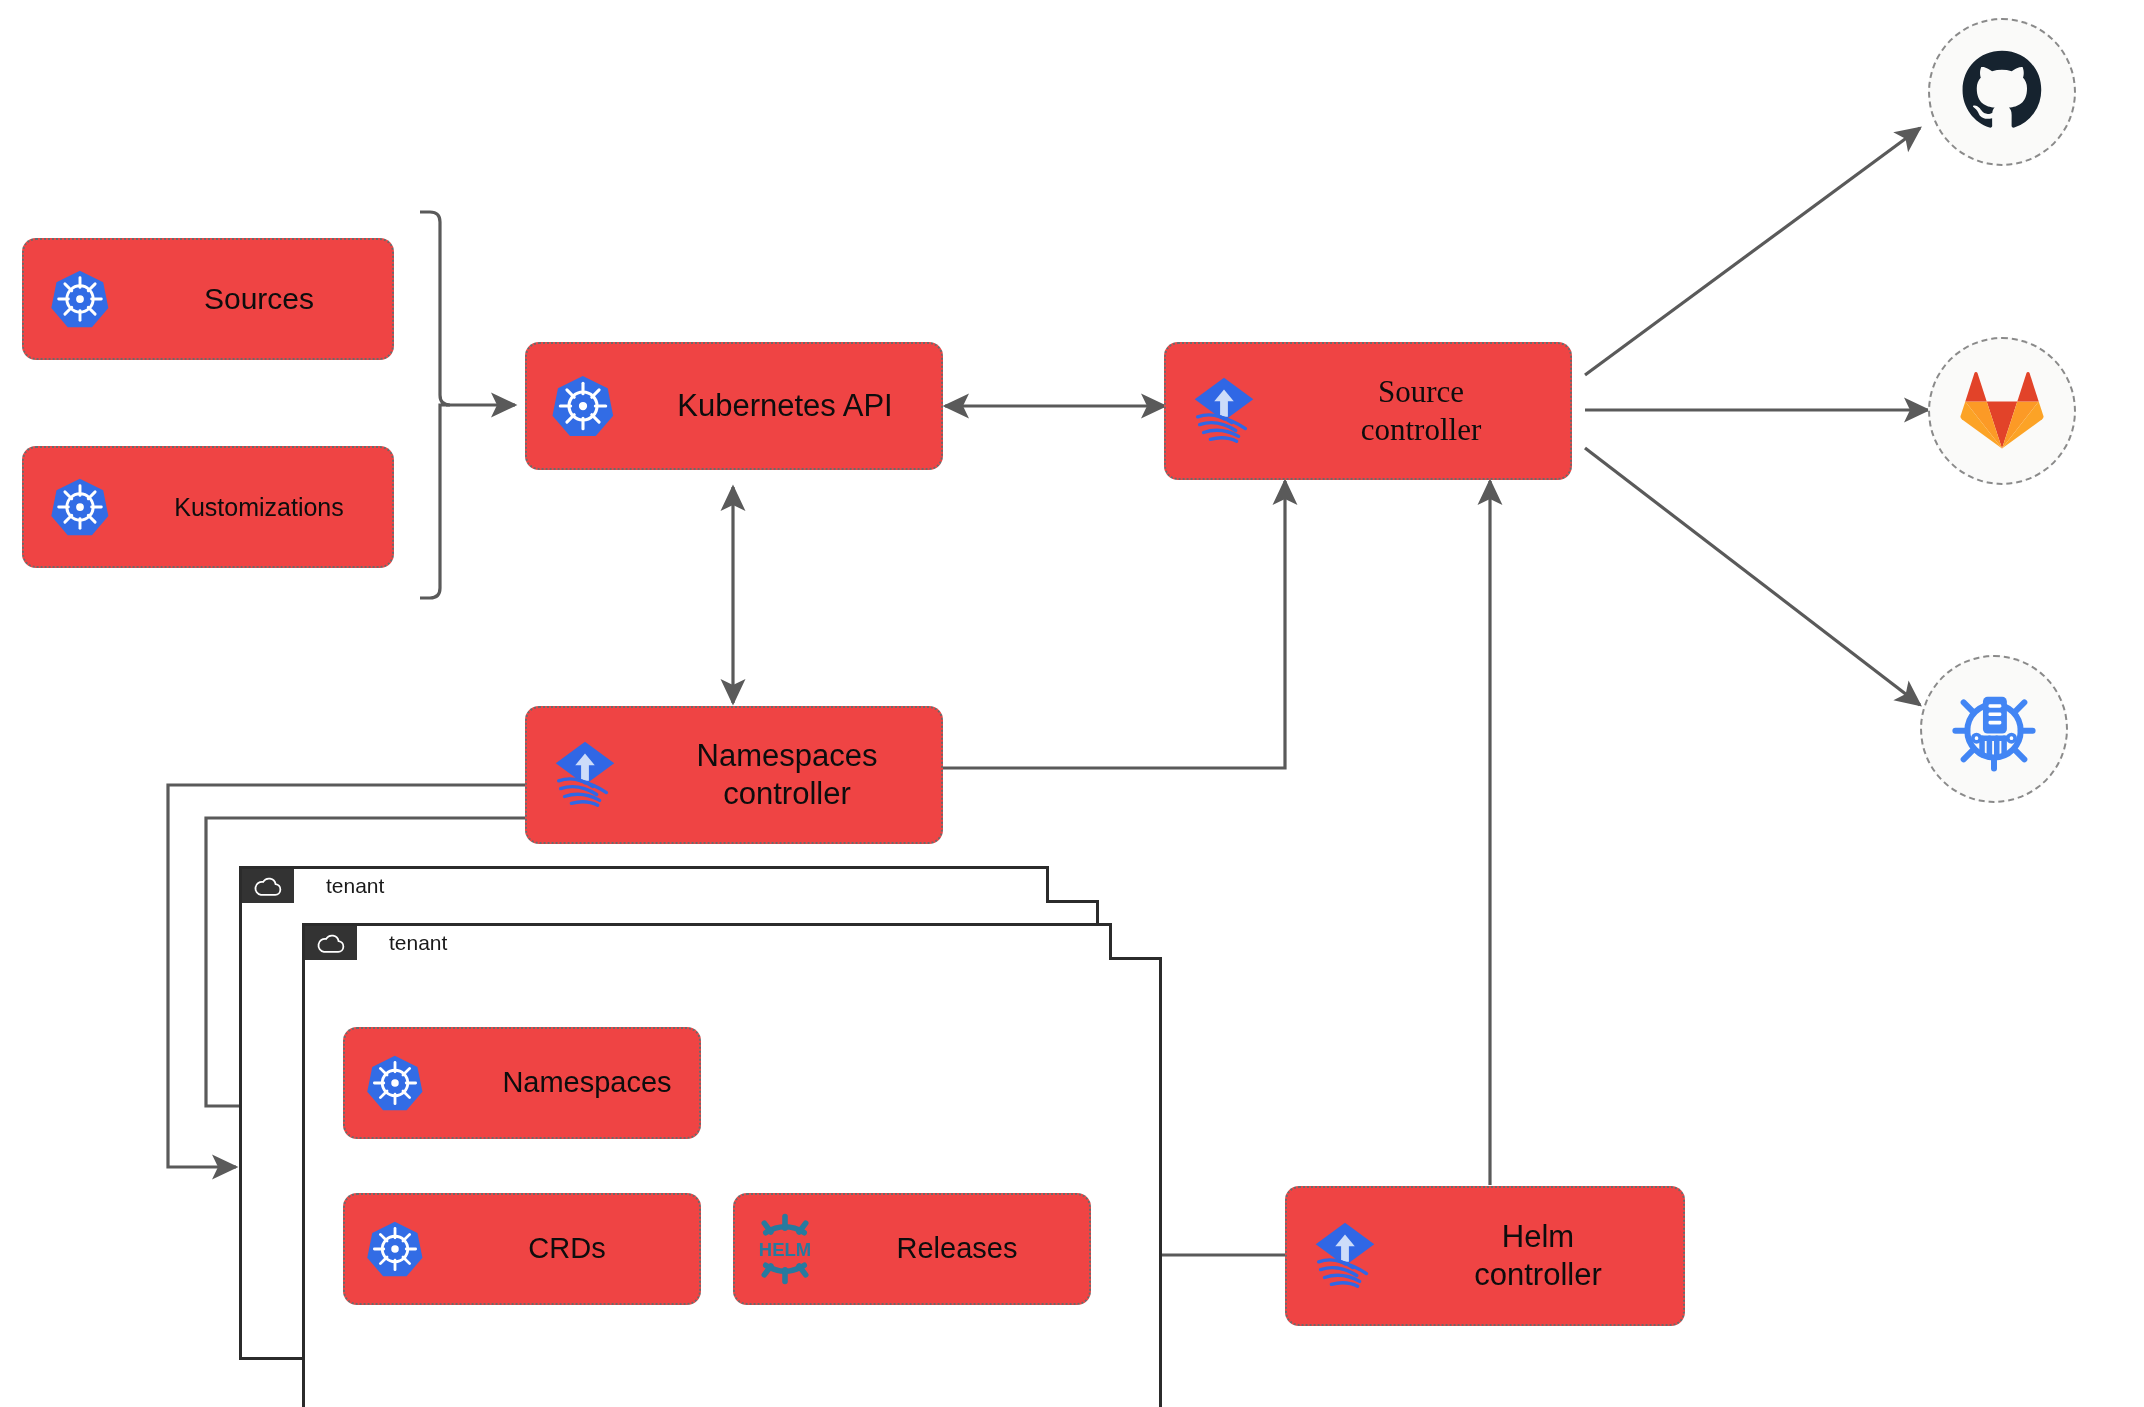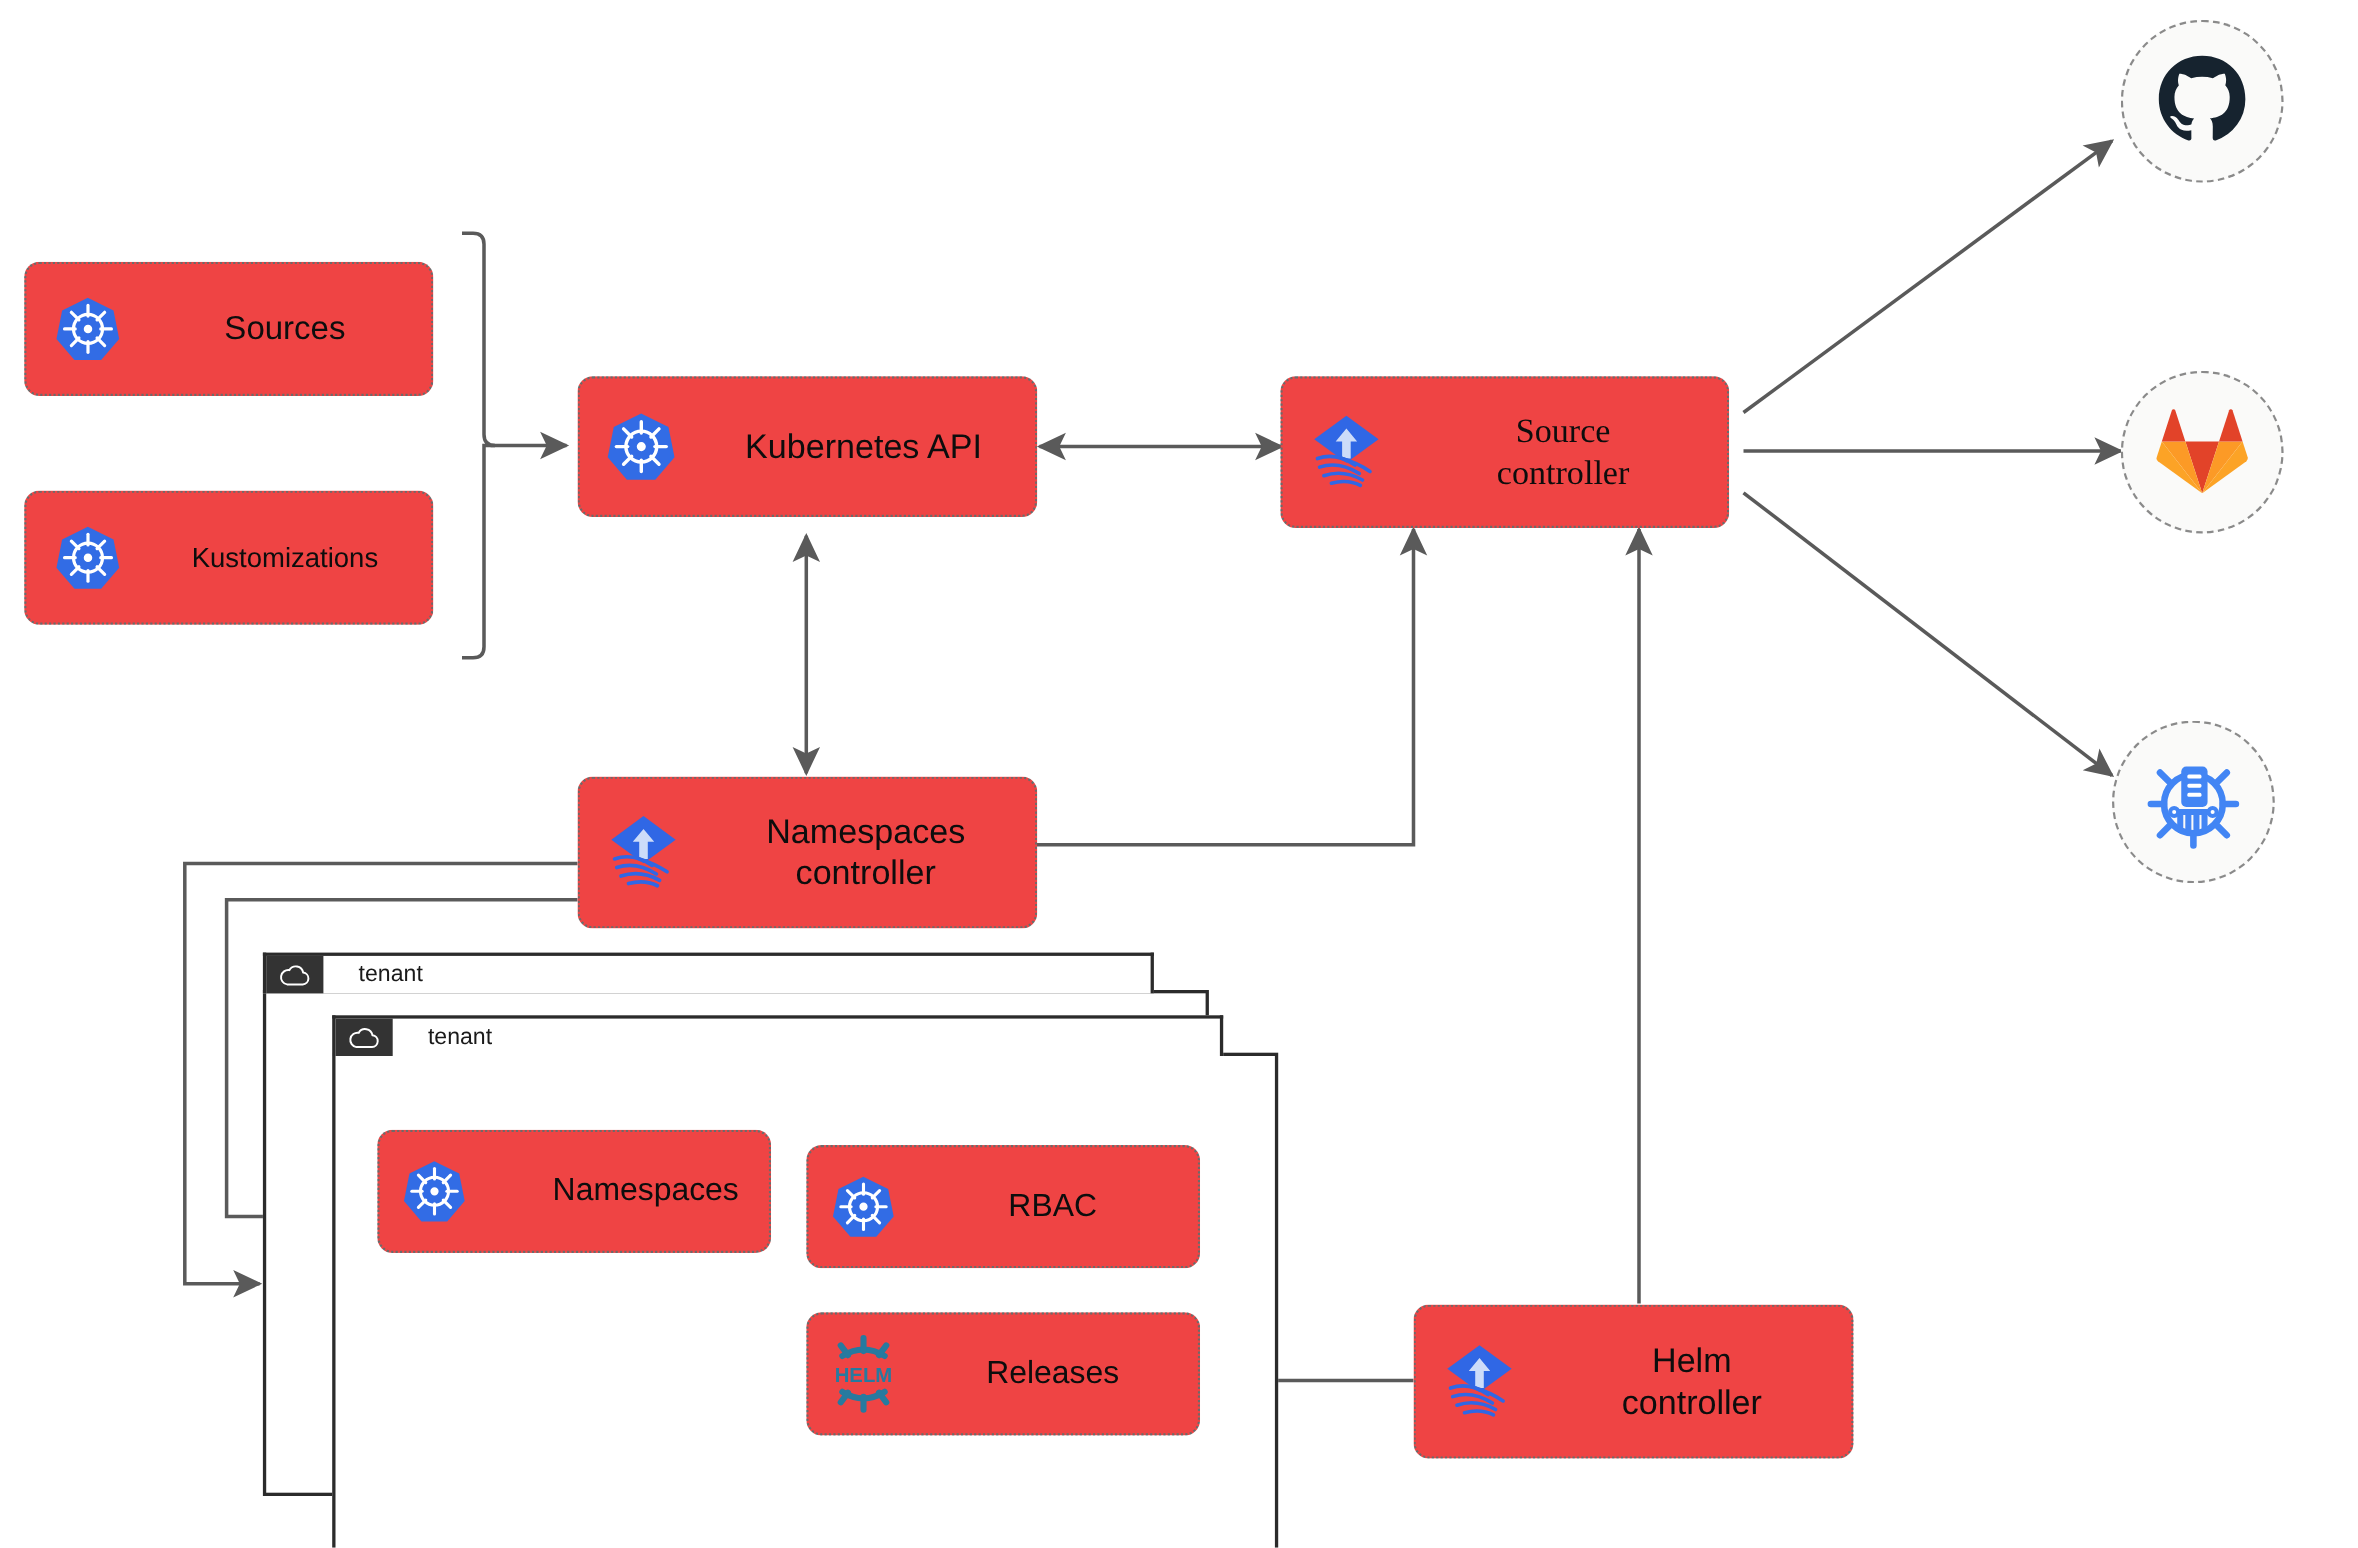--- a/index.html
+++ b/index.html
@@ -341,41 +341,41 @@
             <path d="M40.5 40.5 L47.6 47.6" stroke-width="3" stroke-linecap="round"></path>
             <path d="M47.6 16.4 L40.5 23.5" stroke-width="3" stroke-linecap="round"></path>
             <path d="M23.5 40.5 L16.4 47.6" stroke-width="3" stroke-linecap="round"></path>
             <circle cx="32" cy="32" r="13.6" fill="none" stroke-width="3"></circle>
           </g>
         </svg>
       </div>
       <div class="lbl" style="font-size:29px;">Namespaces</div>
     </div>
 
-    <div class="node" style="left:428px; top:81px; width:358px; height:112px;">
+
+    <div class="node" style="left:38px; top:233px; width:358px; height:112px;">
       <div class="ico" style="width:100px;">
         <svg width="60" height="60" viewBox="0 0 64 64">
           <path d="M32 2.6 58.2 15.6 64 44.5 45.6 66 18.4 66 0 44.5 5.8 15.6Z" fill="#326CE5" transform="scale(0.92) translate(2.6,0.5)"></path>
           <g fill="#ffffff" stroke="#ffffff" stroke-width="1.6">
             <circle cx="32" cy="32" r="3.2"></circle>
             <path d="M32 10 L32 20" stroke-width="3" stroke-linecap="round"></path>
             <path d="M32 44 L32 54" stroke-width="3" stroke-linecap="round"></path>
             <path d="M10 32 L20 32" stroke-width="3" stroke-linecap="round"></path>
             <path d="M44 32 L54 32" stroke-width="3" stroke-linecap="round"></path>
             <path d="M16.4 16.4 L23.5 23.5" stroke-width="3" stroke-linecap="round"></path>
             <path d="M40.5 40.5 L47.6 47.6" stroke-width="3" stroke-linecap="round"></path>
             <path d="M47.6 16.4 L40.5 23.5" stroke-width="3" stroke-linecap="round"></path>
             <path d="M23.5 40.5 L16.4 47.6" stroke-width="3" stroke-linecap="round"></path>
             <circle cx="32" cy="32" r="13.6" fill="none" stroke-width="3"></circle>
           </g>
         </svg>
       </div>
-      <div class="lbl" style="font-size:29px;">RBAC</div>
-    </div>
-
+      <div class="lbl" style="font-size:29px;">CRDs</div>
+    </div>
 
     <div class="node" style="left:428px; top:233px; width:358px; height:112px;">
       <div class="ico" style="width:100px;">
         <svg width="74" height="74" viewBox="0 0 100 100">
           <g stroke="#277A9F" fill="none" stroke-width="7.5" stroke-linecap="round">
             <path d="M24 28 Q50 12 76 28"></path>
             <path d="M24 72 Q50 88 76 72"></path>
             <path d="M50 6 L50 22"></path>
             <path d="M50 78 L50 94"></path>
             <path d="M22 15 L31 27"></path>

